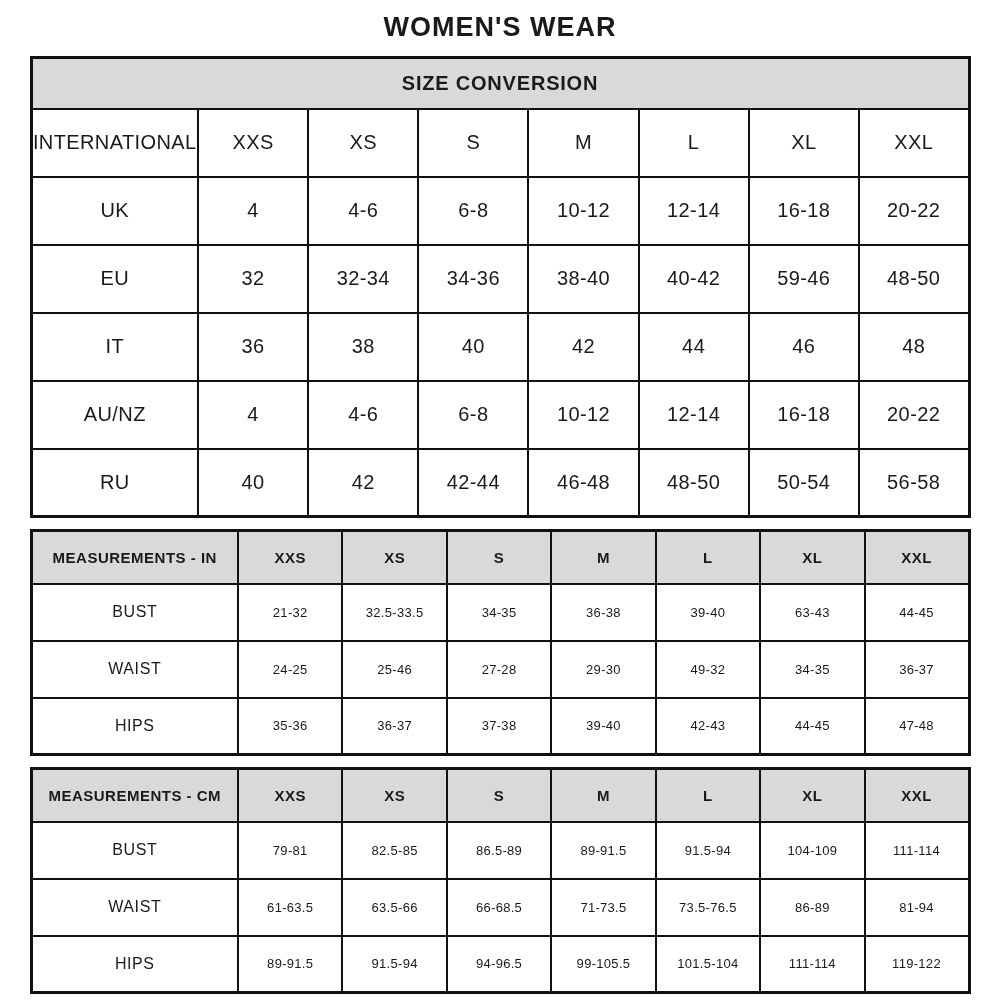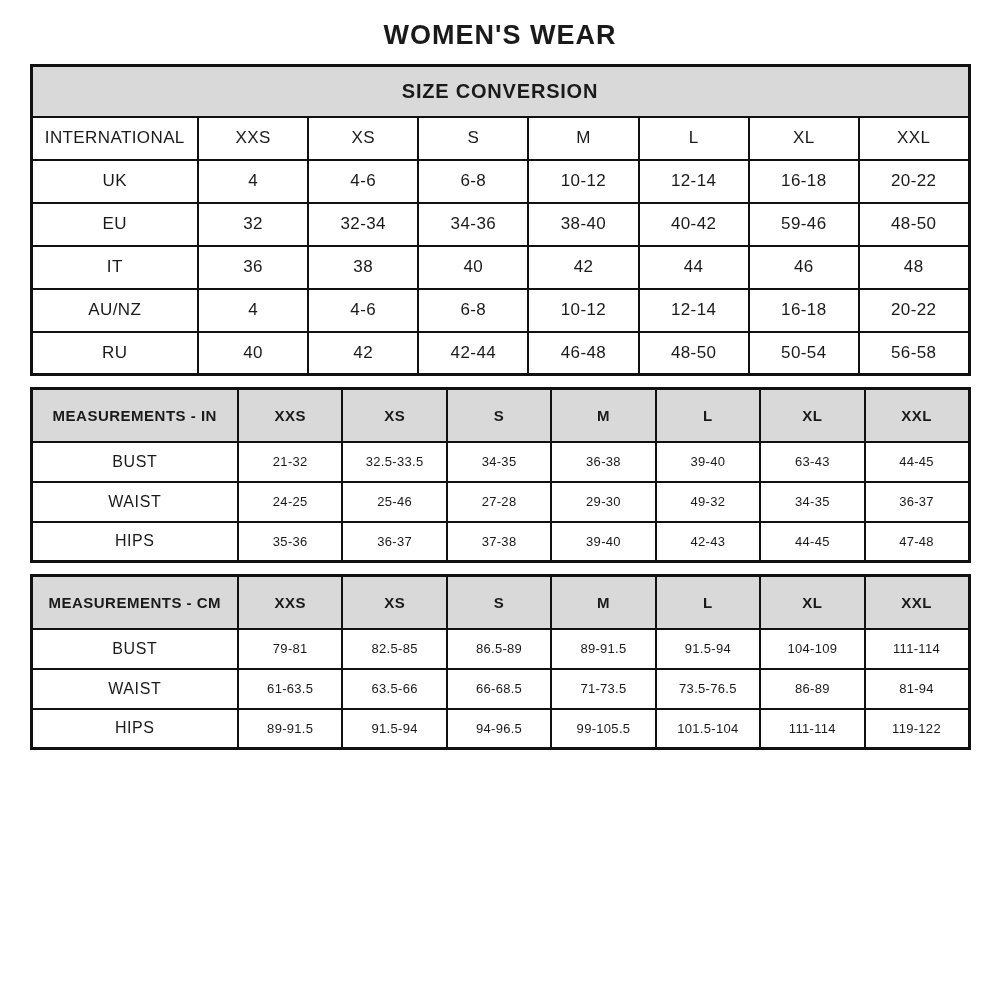--- a/index.html
+++ b/index.html
@@ -2,21 +2,21 @@
 <html><head>
 <meta charset="utf-8">
 <style>
   * { box-sizing: border-box; margin: 0; padding: 0; }
   html, body { width: 1000px; height: 1000px; }
   body {
     background: var(--page-bg, #ffffff);
     font-family: "Liberation Sans", sans-serif;
     color: var(--text, #1a1a1a);
   }
-  .page { width: 941px; margin: 0 auto; padding-top: 16px; }
+  .page { width: 941px; margin: 0 auto; padding-top: 8px; }
   .title {
     text-align: center;
     font-size: 27px;
     font-weight: 700;
     letter-spacing: 1px;
     margin: 4px 0 13px 0;
     color: var(--text, #1a1a1a);
   }
   table {
     border-collapse: collapse;
@@ -32,30 +32,30 @@
   }
   .conv { margin-bottom: 10px; }
   .meas { margin-bottom: 10px; margin-top: 11px; }
   .band {
     background: var(--header-bg, #d9d9d9);
     height: 51px;
     font-size: 20px;
     font-weight: 700;
     letter-spacing: 0.8px;
   }
-  .conv td { height: 43px; font-size: 17px; font-weight: 400; letter-spacing: 0.4px; }
+  .conv td { height: 68px; font-size: 20px; font-weight: 400; letter-spacing: 0.4px; }
   .meas th {
     background: var(--header-bg, #d9d9d9);
     height: 53px;
     font-size: 15px;
     font-weight: 700;
     letter-spacing: 0.5px;
   }
   .meas th.head-label { font-size: 15px; }
-  .meas td { height: 40px; }
+  .meas td { height: 57px; }
   .meas td.cell { font-size: 13px; letter-spacing: 0.3px; }
   .meas td.row-label { font-size: 16px; font-weight: 400; letter-spacing: 0.6px; }
 </style>
 </head>
 <body style="--page-bg: #ffffff; --header-bg: #d9d9d9; --border: #111111; --text: #1a1a1a;">
 
 <div class="page">
 
   <h1 class="title">WOMEN'S WEAR</h1>
 

